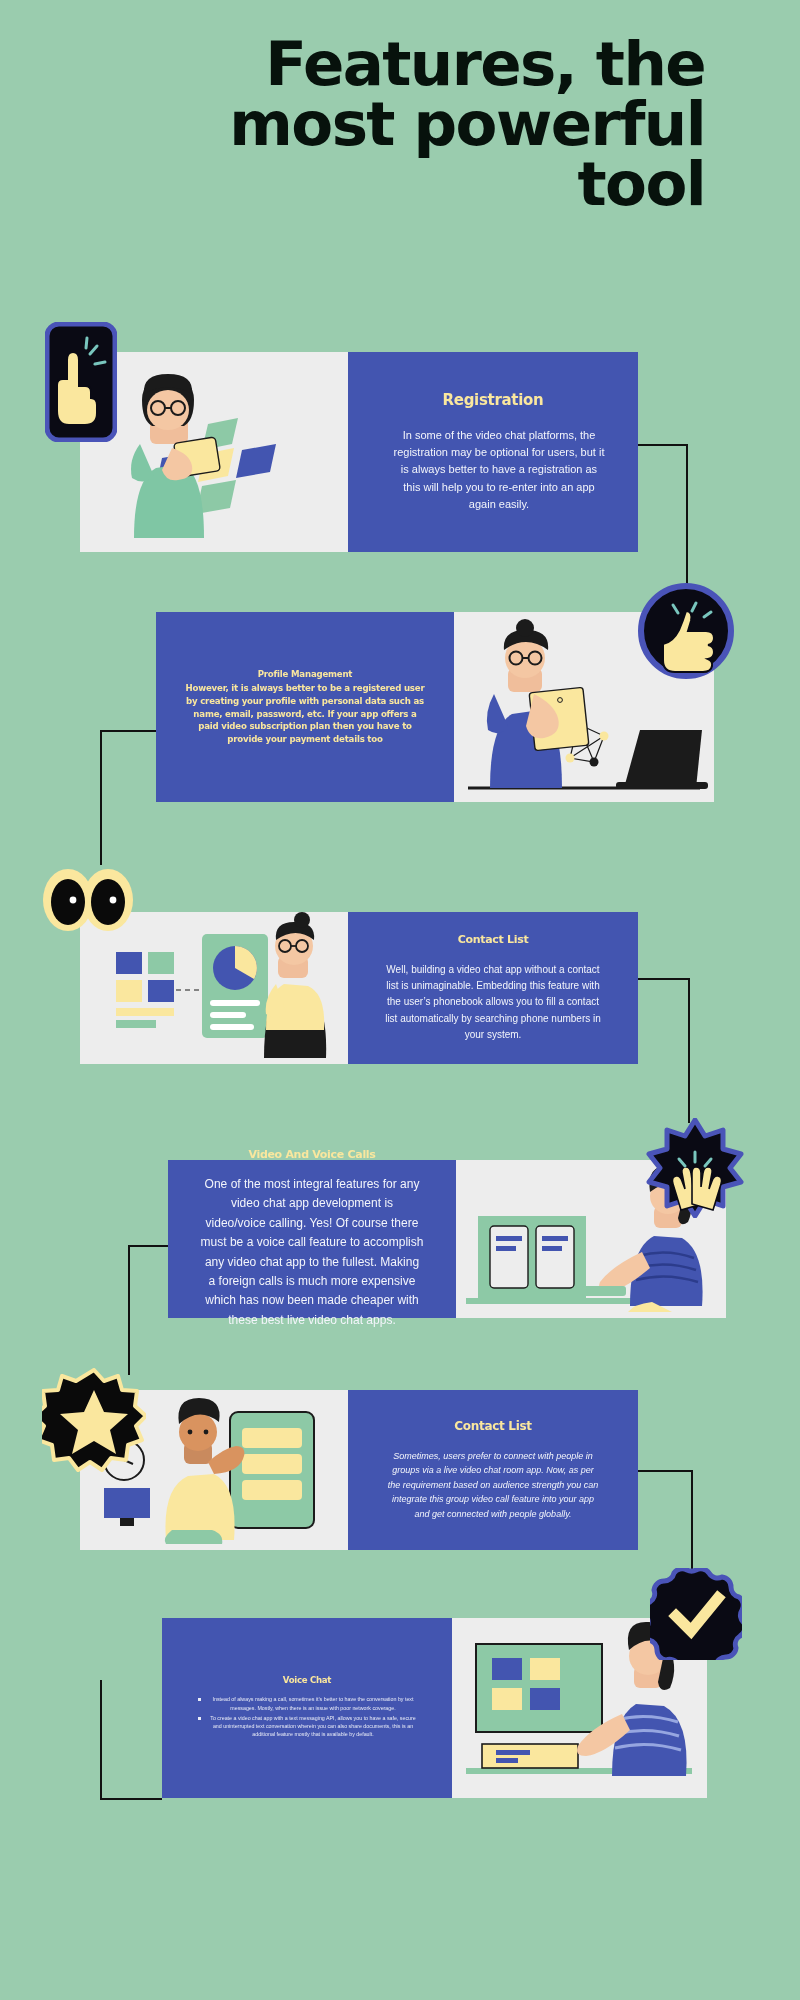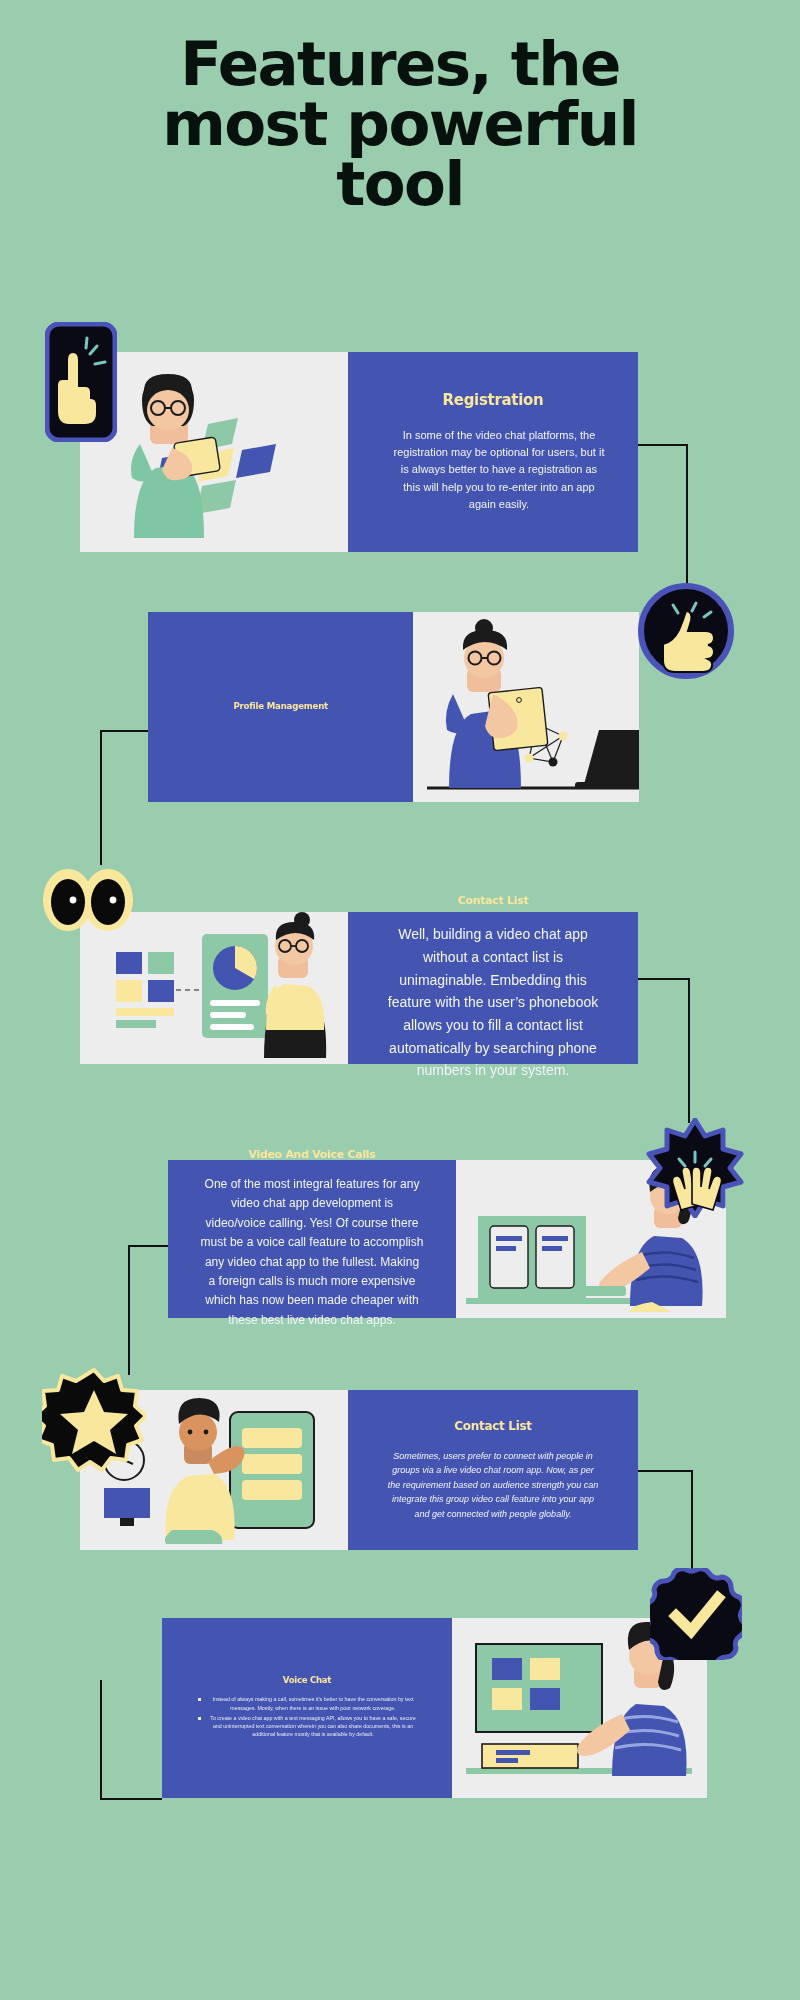--- a/index.html
+++ b/index.html
@@ -9,21 +9,21 @@
     font-family: "Liberation Sans", sans-serif;
     overflow: hidden;
   }
   #page {
     position: relative;
     width: 800px; height: 2000px;
     background: #9ACCAE;
   }
 
   
-  .header { position: absolute; top: 34px; left: 0; width: 800px; text-align: center; }
+  .header { position: absolute; top: 34px; left: 0; width: 800px; text-align: right; }
   .title {
     font-family: "DejaVu Sans", sans-serif;
     font-weight: 700;
     font-size: 61px;
     line-height: 0.98;
     letter-spacing: -1.6px;
     color: #07120c;
     padding: 0 95px;
   }
   .subtitle {
@@ -157,24 +157,25 @@
           <path d="M60 92 q-12 16 -8 34 q12 8 22 -2" fill="#7FC6A4"></path>
         </g>
       </svg>
     </div>
     <div class="pane-txt" style="width:290px; height:200px;">
       <div class="card-title" style="font-size:15px; margin-bottom:18px;">Registration</div>
       <div class="card-body" style="font-size:11px; line-height:1.58; padding:0 6px;margin-left:12px;">In some of the video chat platforms, the registration may be optional for users, but it is always better to have a registration as this will help you to re-enter into an app again easily.</div>
     </div>
   </div>
 
-  <div class="card" style="left:148px; top:612px; width:491px; height:190px;justify-content:space-between;">
+  <div class="card" style="left:156px; top:612px; width:623px; height:190px;">
     <div class="pane-txt" style="width:298px; height:190px;">
       <div class="bold-block">
         <span class="bb-head">Profile Management</span>
+        <span>However, it is always better to be a registered user by creating your profile with personal data such as name, email, password, etc. If your app offers a paid video subscription plan then you have to provide your payment details too</span>
       </div>
     </div>
     <div class="pane-img" style="width:260px; height:190px;">
       <svg width="260" height="190" viewBox="0 0 260 190">
         <rect width="260" height="190" fill="#EDEDED"></rect>
 
         <line x1="14" y1="176" x2="246" y2="176" stroke="#1B1B1B" stroke-width="3"></line>
 
         <g>
           <polygon points="170,176 186,118 248,118 242,176" fill="#1B1B1B"></polygon>
@@ -238,21 +239,21 @@
           <circle cx="222" cy="8" r="8" fill="#1B1B1B"></circle>
           <circle cx="205" cy="34" r="6" fill="none" stroke="#1B1B1B" stroke-width="1.8"></circle>
           <circle cx="222" cy="34" r="6" fill="none" stroke="#1B1B1B" stroke-width="1.8"></circle>
           <line x1="211" y1="34" x2="216" y2="34" stroke="#1B1B1B" stroke-width="1.8"></line>
           <path d="M196 72 q-12 14 -10 30 q12 8 20 -2" fill="#FAE79E"></path>
         </g>
       </svg>
     </div>
     <div class="pane-txt" style="width:290px; height:152px;">
       <div class="card-title" style="font-size:11px; margin-bottom:16px;">Contact List</div>
-      <div class="card-body" style="font-size:14px; line-height:1.62; padding:0 10px;">Well, building a video chat app without a contact list is unimaginable. Embedding this feature with the user’s phonebook allows you to fill a contact list automatically by searching phone numbers in your system.</div>
+      <div class="card-body" style="font-size:10px; line-height:1.62; padding:0 10px;">Well, building a video chat app without a contact list is unimaginable. Embedding this feature with the user’s phonebook allows you to fill a contact list automatically by searching phone numbers in your system.</div>
     </div>
   </div>
 
   <div class="card" style="left:168px; top:1160px; width:558px; height:158px;align-items:flex-end;">
     <div class="pane-txt" style="width:288px; height:158px;">
       <div class="card-title" style="font-size:11px; margin-bottom:14px;">Video And Voice Calls</div>
       <div class="card-body" style="font-size:12px; line-height:1.62; padding:0 6px;">One of the most integral features for any video chat app development is video/voice calling. Yes! Of course there must be a voice call feature to accomplish any video chat app to the fullest. Making a foreign calls is much more expensive which has now been made cheaper with these best live video chat apps.</div>
     </div>
     <div class="pane-img" style="width:270px; height:158px;">
       <svg width="270" height="158" viewBox="0 0 270 158">

